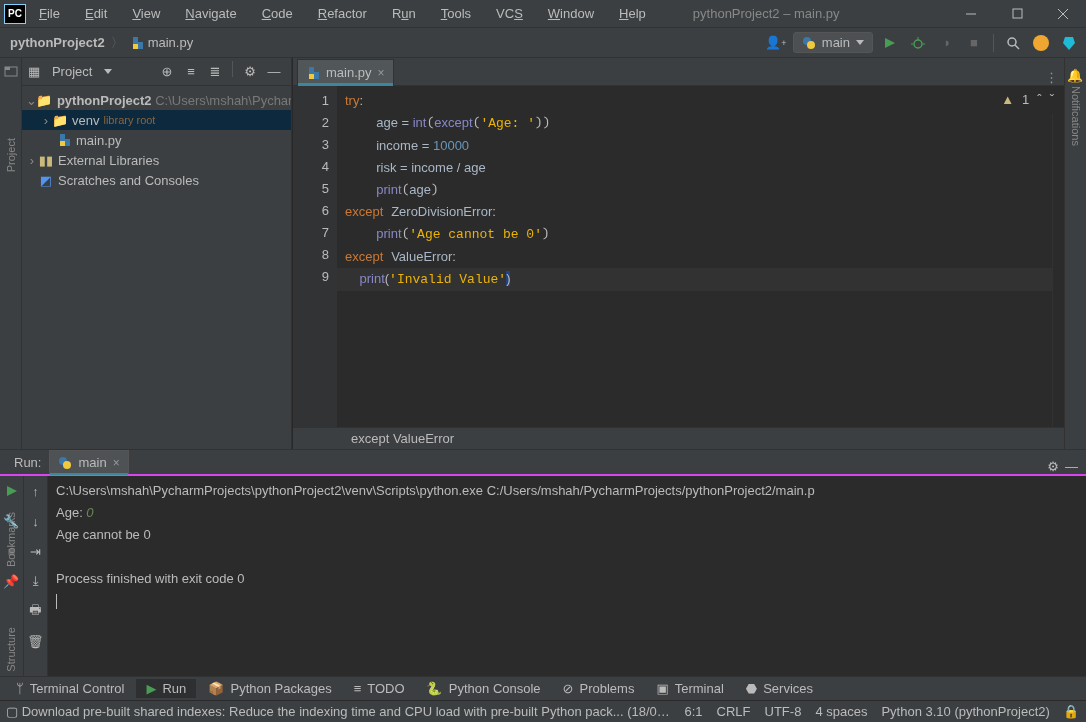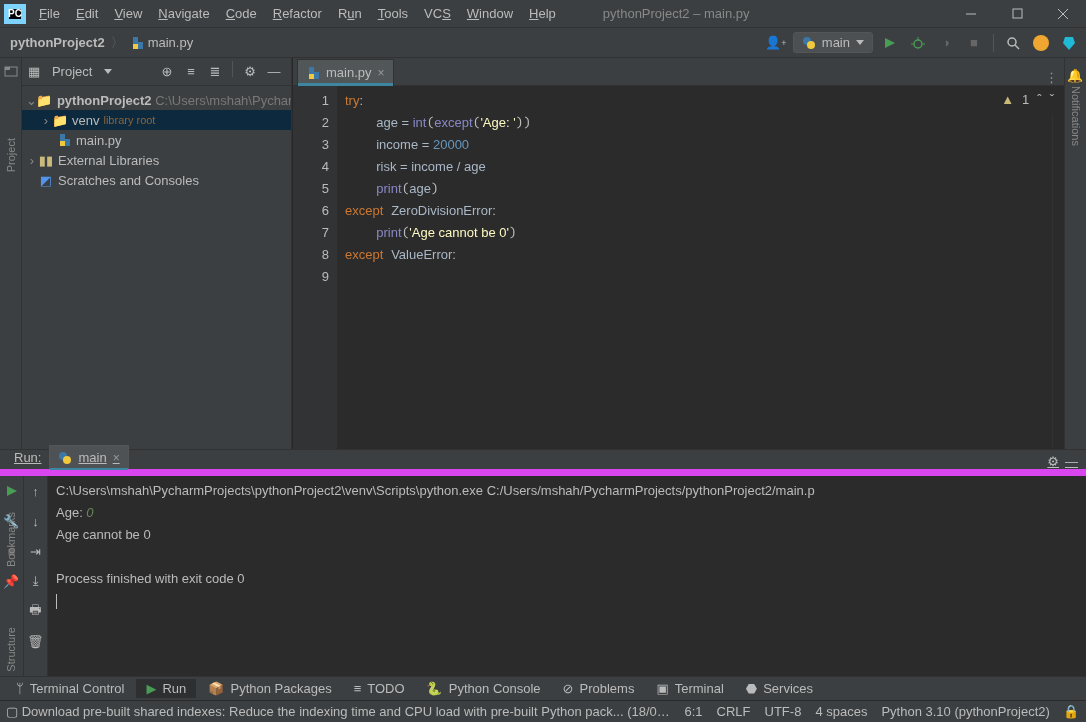--- a/index.html
+++ b/index.html
@@ -1,19 +1,19 @@
 <!DOCTYPE html>
 <html><head>
 <meta charset="utf-8">
 <style>
   * { margin:0; padding:0; box-sizing:border-box; font-family:"Segoe UI",Arial,sans-serif; font-size:13px; color:#bbb; user-select:none; }
   body { width:1086px; height:722px; background:#3c3f41; overflow:hidden; display:flex; flex-direction:column; }
   .titlebar { height:28px; background:#3c3f41; display:flex; align-items:center; border-bottom:1px solid #323232; }
-  .pc-badge { width:22px; height:20px; margin:0 6px 0 4px; background:#000; color:#fff; font-weight:bold; font-size:10px; display:flex; align-items:center; justify-content:center; border:5px solid #7dd3fc; }
-  .menu { display:flex; gap:2px; }
+  .pc-badge { width:22px; height:20px; margin:0 6px 0 4px; background:#000; color:#fff; font-weight:bold; font-size:10px; display:flex; align-items:center; justify-content:center; border:1px solid #7dd3fc; }
+  .menu { display:flex; gap:11px; }
   .menu-item { padding:4px 7px; cursor:default; }
   .menu-item u { text-decoration:underline; }
   .title-text { margin-left:40px; color:#888; }
   .win-controls { margin-left:auto; display:flex; }
   .win-btn { width:46px; height:28px; display:flex; align-items:center; justify-content:center; }
   .crumbbar { height:30px; display:flex; align-items:center; padding:0 6px; border-bottom:1px solid #323232; background:#3c3f41; }
   .crumb { padding:2px 4px; display:flex; align-items:center; gap:4px; }
   .crumb-sep { color:#666; margin:0 2px; }
   .crumb-right { margin-left:auto; display:flex; align-items:center; gap:6px; }
   .run-combo { display:flex; align-items:center; gap:6px; background:#4c5052; border:1px solid #555; border-radius:3px; padding:2px 8px; }
@@ -44,31 +44,31 @@
   .tab { height:26px; display:flex; align-items:center; gap:6px; padding:0 8px; background:#4e5254; border:1px solid #323232; border-bottom:none; position:relative; }
   .tab.active { background:#515658; }
   .tab.active::after { content:""; position:absolute; left:0; right:0; bottom:-1px; height:3px; background:#3e86a0; }
   .tab-close { color:#999; font-size:12px; }
   .tab-tools { margin-left:auto; padding-right:6px; color:#999; }
   .code-wrap { flex:1; display:flex; position:relative; background:#2b2b2b; }
   .gutter { width:44px; background:#313335; text-align:right; padding:4px 8px 0 0; font-family:"JetBrains Mono",Consolas,monospace; font-size:13px; color:#606366; line-height:22px; }
   .code { flex:1; padding:4px 0 0 8px; font-family:"JetBrains Mono",Consolas,monospace; font-size:13px; line-height:22px; white-space:pre; position:relative; }
   .code .kw { color:#cc7832; }
   .code .fn { color:#8888c6; }
-  .code .str { color:#fef9c3; }
+  .code .str { color:#eab308;font-family:Liberation Mono, monospace; }
   .code .num { color:#6897bb; }
   .code .cls { color:#a9b7c6; }
   .code .cur-line { background:#323232; display:block; margin-left:-8px; padding-left:8px; }
   .code .hl-close { background:#214283; }
   .inspections { position:absolute; top:6px; right:10px; display:flex; align-items:center; gap:8px; color:#999; font-size:12px; }
   .warn-ico { color:#c9ba7b; }
   .small-map { position:absolute; right:0; top:28px; bottom:0; width:12px; background:#2b2b2b; border-left:1px solid #323232; }
   .breadcrumbs2 { height:22px; background:#3c3f41; border-top:1px solid #323232; display:flex; align-items:center; padding-left:58px; color:#888; font-size:12px; }
   .run-pane { height:227px; border-top:1px solid #323232; display:flex; flex-direction:column; background:#2b2b2b; }
-  .run-pane-tabs { height:26px; background:#3c3f41; display:flex; align-items:flex-end; border-bottom:7px solid #d946ef; padding-left:6px;text-decoration:underline; }
+  .run-pane-tabs { height:26px; background:#3c3f41; display:flex; align-items:flex-end; border-bottom:2px solid #d946ef; padding-left:6px; }
   .run-pane-tabs .lbl { padding:4px 8px; }
   .run-tab { height:24px; display:flex; align-items:center; gap:6px; padding:0 8px; background:#4e5254; border:1px solid #555; border-bottom:none; position:relative; }
   .run-tab::after { content:""; position:absolute; left:0; right:0; bottom:-1px; height:2px; background:#3e86a0; }
   .run-tab-tools { margin-left:auto; display:flex; gap:6px; padding-right:8px; color:#bbb; }
   .run-body { flex:1; display:flex; }
   .run-tools-col { width:24px; background:#3c3f41; display:flex; flex-direction:column; align-items:center; padding-top:4px; gap:8px; border-right:1px solid #323232; }
   .run-tools-col2 { width:24px; background:#3c3f41; display:flex; flex-direction:column; align-items:center; padding-top:4px; gap:8px; border-right:1px solid #323232; }
   .console { flex:1; font-family:"JetBrains Mono",Consolas,monospace; font-size:13px; line-height:22px; padding:4px 8px; white-space:pre; color:#bbbbbb; overflow:hidden; }
   .console .path { color:#bbbbbb; }
   .console .green { color:#6a8759; font-style:italic; }
@@ -261,35 +261,38 @@
         <div>3</div>
         <div>4</div>
         <div>5</div>
         <div>6</div>
         <div>7</div>
         <div>8</div>
         <div>9</div>
       </div>
       <div class="code"><span class="kw">try</span><span>:</span>
     <span class="cls">age = </span><span class="fn">int</span>(<span class="fn">except</span>(<span class="str">'Age: '</span>))
-    <span class="cls">income = </span><span class="num">20000</span>
+    <span class="cls">income = </span><span class="num">10000</span>
     <span class="cls">risk = income / age</span>
     <span class="fn">print</span>(<span class="cls">age</span>)
 <span class="kw">except</span> <span class="cls">ZeroDivisionError</span><span>:</span>
     <span class="fn">print</span>(<span class="str">'Age cannot be 0'</span>)
 <span class="kw">except</span> <span class="cls">ValueError</span><span>:</span>
-</div>
+<span class="cur-line">    <span class="fn">print</span>(<span class="str">'Invalid Value'</span><span class="hl-close">)</span></span></div>
       <div class="inspections">
         <span class="warn-ico">▲</span>
         <span>1</span>
         <span>ˆ</span>
         <span>ˇ</span>
       </div>
       <div class="small-map"></div>
     </div>
+    <div class="breadcrumbs2">
+        <span>except ValueError</span>
+      </div>
   </div>
 
   <div class="rightstrip">
     <div class="icon-btn">🔔</div>
     <div class="vtext-r">Notifications</div>
   </div>
 </div>
 
 <div class="run-pane">
   <div class="run-pane-tabs">

